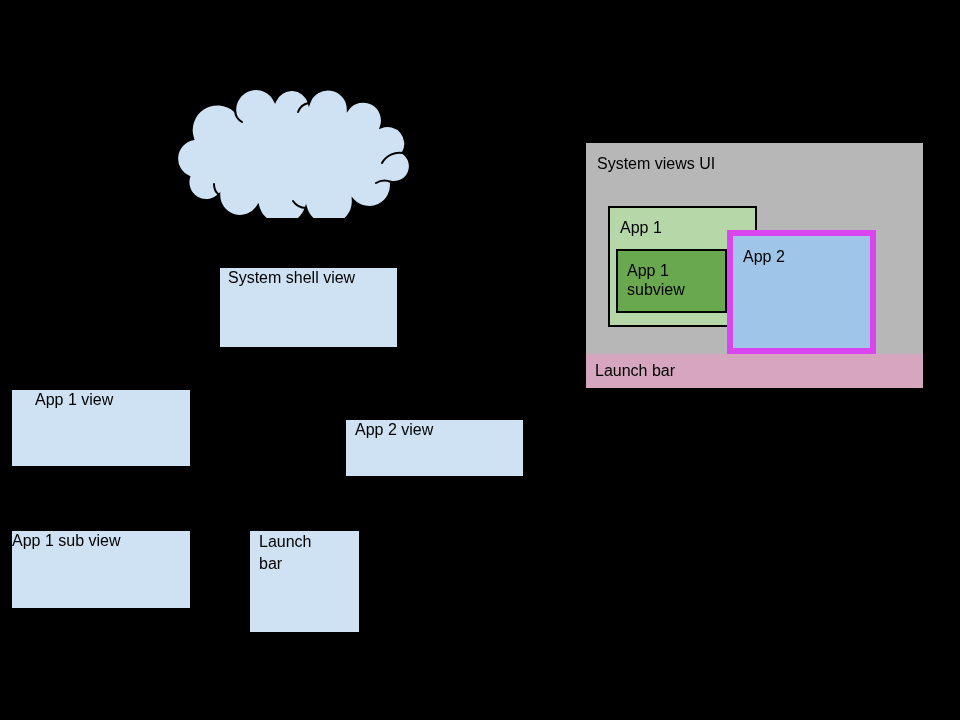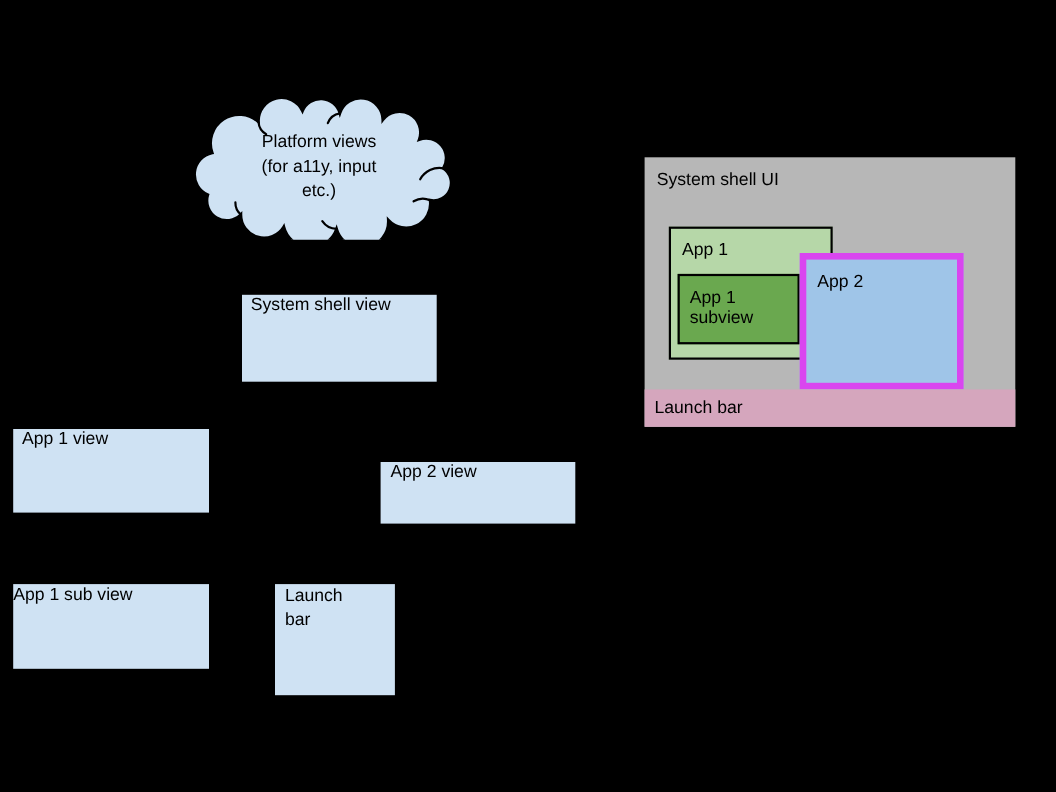--- a/index.html
+++ b/index.html
@@ -9,21 +9,21 @@
     position:relative;
     font-family:"Liberation Sans", sans-serif;
     color:#000;
     overflow:hidden;
   }
   .node{position:absolute;box-sizing:border-box;font-size:16px;line-height:20px;}
 
   
   .viewbox{background:#cfe2f3;display:flex;align-items:flex-start;}
   #system-shell-view{left:220px;top:268px;width:177px;height:79px;padding-left:8px;}
-  #app1-view{left:12px;top:390px;width:178px;height:76px;padding-left:8px;}
+  #app1-view{left:12px;top:390px;width:178px;height:76px;padding-left:23px;}
   #app2-view{left:346px;top:420px;width:177px;height:56px;padding-left:9px;}
   #app1-sub-view{left:12px;top:531px;width:178px;height:77px;}
   #launch-bar-view{left:250px;top:531px;width:109px;height:101px;padding-left:9px;white-space:pre-line;line-height:22px;}
 
   
   #cloud{left:163px;top:87px;width:254px;height:131px;}
   #cloud svg{position:absolute;left:0;top:0;}
   #cloud-label{
     position:absolute;left:50%;top:32px;transform:translateX(-50%);
     width:180px;text-align:center;white-space:pre-line;line-height:22px;
@@ -61,23 +61,20 @@
              A 20,20 0 0 1 30,52 Z" fill="#cfe2f3" stroke="#000" stroke-width="2.5"></path>
     <g fill="none" stroke="#000" stroke-width="2" stroke-linecap="round">
       <path d="M146,16 a14,14 0 0 0 -11,9"></path>
       <path d="M240,66 a20,20 0 0 0 -21,10"></path>
       <path d="M228,95 a16,16 0 0 0 -15,1"></path>
       <path d="M143,121 a16,16 0 0 1 -13,-7"></path>
       <path d="M56,108 a14,14 0 0 1 -5,-11"></path>
       <path d="M72,24 a14,14 0 0 0 7,11"></path>
     </g>
   </svg>
-  <div id="cloud-label">Platform views
-(for a11y, input
-etc.)</div>
 </div>
 
 <div class="node viewbox" id="system-shell-view">
   <span>System shell view</span>
 </div>
 
 <div class="node viewbox" id="app1-view">
   <span>App 1 view</span>
 </div>
 
@@ -88,21 +85,21 @@
 <div class="node viewbox" id="app1-sub-view">
   <span>App 1 sub view</span>
 </div>
 
 <div class="node viewbox" id="launch-bar-view">
   <span>Launch
 bar</span>
 </div>
 
 <div class="node" id="shell-ui">
-  <div id="shell-ui-title">System shell UI</div>
+  <div id="shell-ui-title">System views UI</div>
 </div>
 
 <div class="node" id="app1-window">
   <div class="winlabel">App 1</div>
 </div>
 
 <div class="node" id="app1-subview-window">
   <div class="winlabel">App 1
 subview</div>
 </div>

